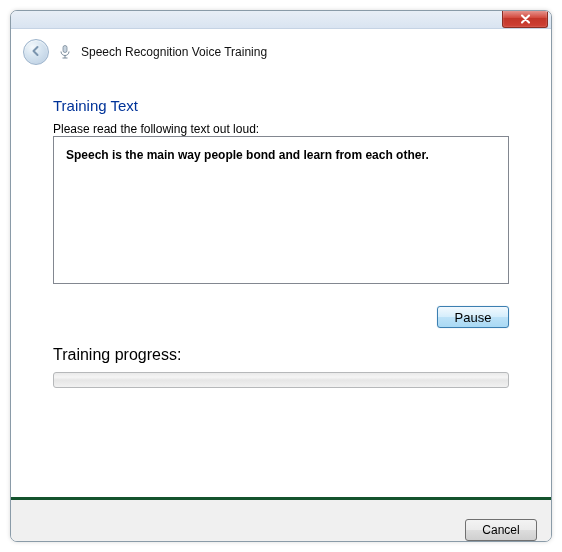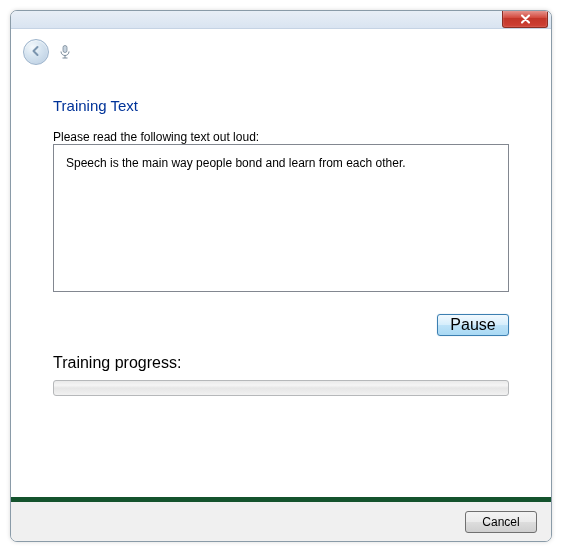--- a/index.html
+++ b/index.html
@@ -80,50 +80,50 @@
     .header-title {
       font-size: 12px;
       color: #111;
     }
     .content {
       padding: 24px 42px 0 42px;
     }
     .section-title {
       color: #003399;
       font-size: 15px;
-      margin-bottom: 16px;
+      margin-bottom: 8px;
     }
     .instruction {
       font-size: 12px;
       color: #000;
     }
     .text-box {
       width: 100%;
       height: 148px;
       border: 1px solid #828790;
       background: #fff;
       padding: 10px 12px;
       font-size: 12px;
-      font-weight: normal;
+      font-weight: bold;
       color: #000;
       line-height: 1.4;
     }
     .pause-row {
       display: flex;
       justify-content: flex-end;
       margin-top: 22px;
       margin-bottom: 18px;
     }
     .pause-btn {
       width: 72px;
       height: 22px;
       background: linear-gradient(to bottom, #f2f9fe 0%, #d6eefc 48%, #bde2f8 52%, #a9d9f4 100%);
       border: 1px solid #3c7fb1;
       border-radius: 3px;
-      font-size: 16px;
+      font-size: 13px;
       color: #000;
       cursor: pointer;
       font-family: inherit;
       padding: 0;
       box-shadow: 0 0 1px rgba(60,127,177,0.5);
     }
     .progress-label {
       font-size: 16px;
       color: #000;
       margin-bottom: 8px;
@@ -135,24 +135,24 @@
       border-radius: 3px;
       background: linear-gradient(to bottom, #e9e9e9 0%, #f5f5f5 30%, #e6e6e6 50%, #f1f1f1 100%);
     }
     .footer {
       position: absolute;
       bottom: 0;
       left: 0;
       right: 0;
       height: 44px;
       background: #f0f0f0;
-      border-top: 5px solid #14532d;
+      border-top: 3px solid #14532d;
       display: flex;
       justify-content: flex-end;
-      align-items: center;
+      align-items: flex-end;
       padding-right: 14px;
     }
     .cancel-btn {
       width: 72px;
       height: 22px;
       background: linear-gradient(to bottom, #f3f3f3 0%, #ebebeb 48%, #dddddd 52%, #cfcfcf 100%);
       border: 1px solid #707070;
       border-radius: 3px;
       font-size: 12px;
       color: #000;
@@ -185,20 +185,21 @@
       </span>
     </div>
     <span class="mic-icon">
       <svg viewBox="0 0 16 16">
         <rect x="6" y="1.5" width="4" height="7" rx="2" fill="#c8d4df" stroke="#7a8a99" stroke-width="0.8"></rect>
         <path d="M4 7.5 C4 10 6 11.5 8 11.5 C10 11.5 12 10 12 7.5" fill="none" stroke="#7a8a99" stroke-width="1"></path>
         <line x1="8" y1="11.5" x2="8" y2="14" stroke="#7a8a99" stroke-width="1"></line>
         <line x1="5.5" y1="14" x2="10.5" y2="14" stroke="#7a8a99" stroke-width="1"></line>
       </svg>
     </span>
+    <span class="header-title">Speech Recognition Voice Training</span>
   </div>
 
   <div class="content">
     <div class="section-title">Training Text</div>
     <div class="instruction">Please read the following text out loud:</div>
     <div class="text-box">
       <span>Speech is the main way people bond and learn from each other.</span>
     </div>
     <div class="pause-row">
       <button class="pause-btn">Pause</button>

